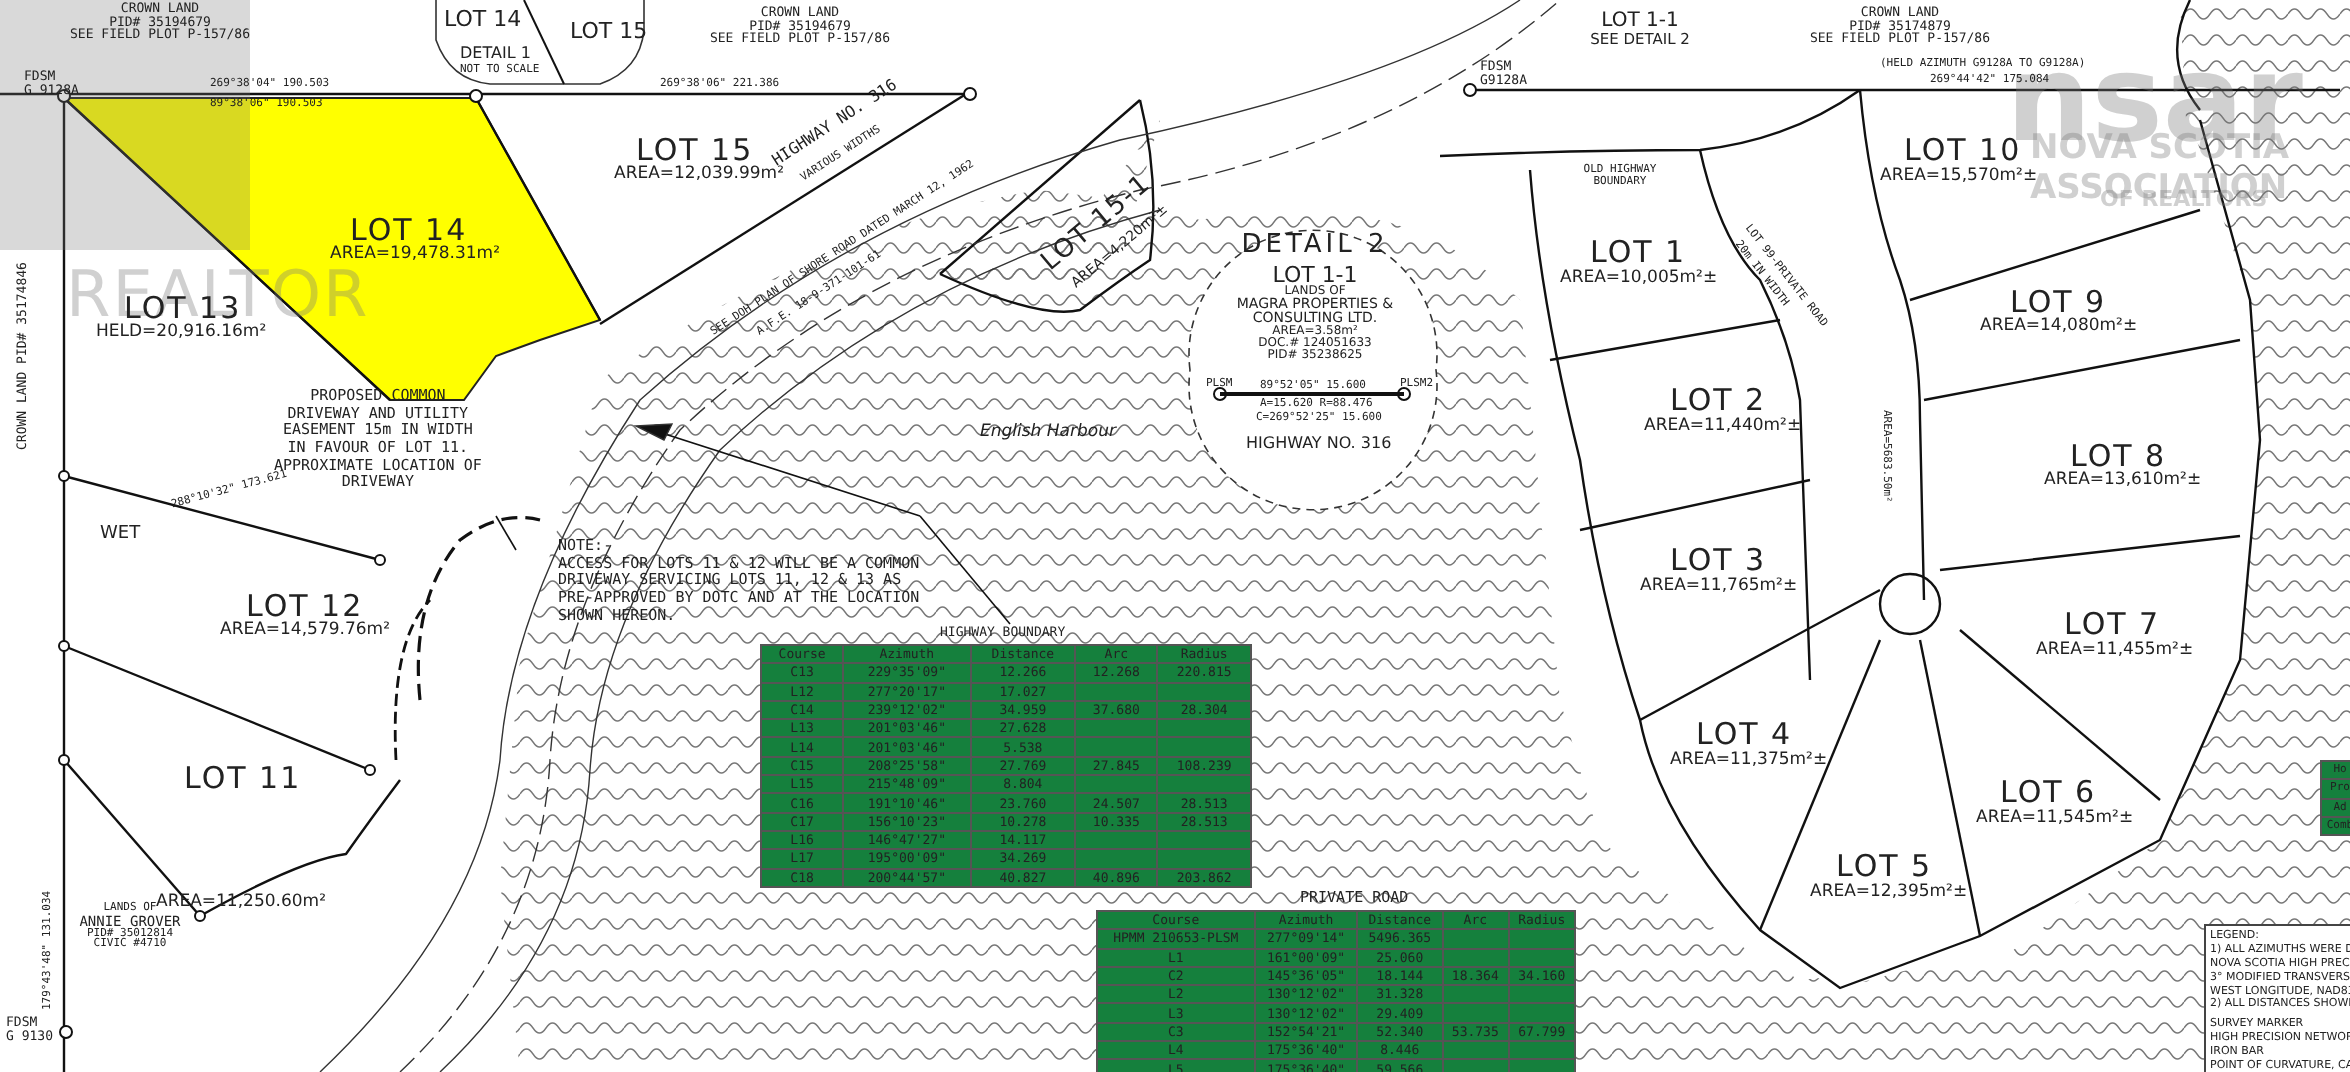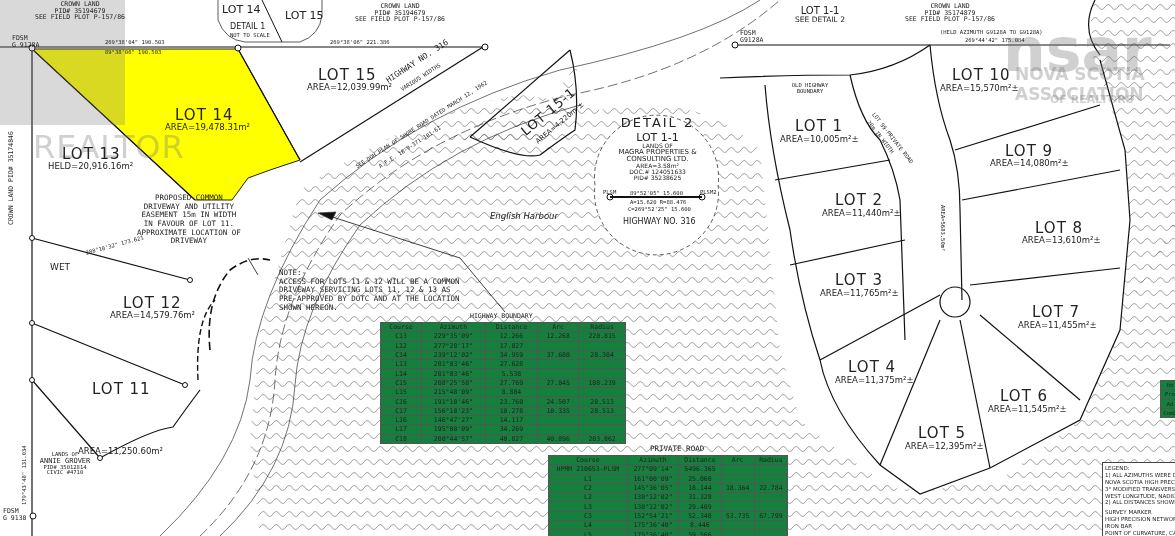--- a/index.html
+++ b/index.html
@@ -365,21 +365,21 @@
         <td>161°00'09"</td>
         <td>25.060</td>
         <td></td>
         <td></td>
       </tr>
     <tr>
         <td>C2</td>
         <td>145°36'05"</td>
         <td>18.144</td>
         <td>18.364</td>
-        <td>22.784</td>
+        <td>34.160</td>
       </tr>
     <tr>
         <td>L2</td>
         <td>130°12'02"</td>
         <td>31.328</td>
         <td></td>
         <td></td>
       </tr>
     <tr>
         <td>L3</td>

